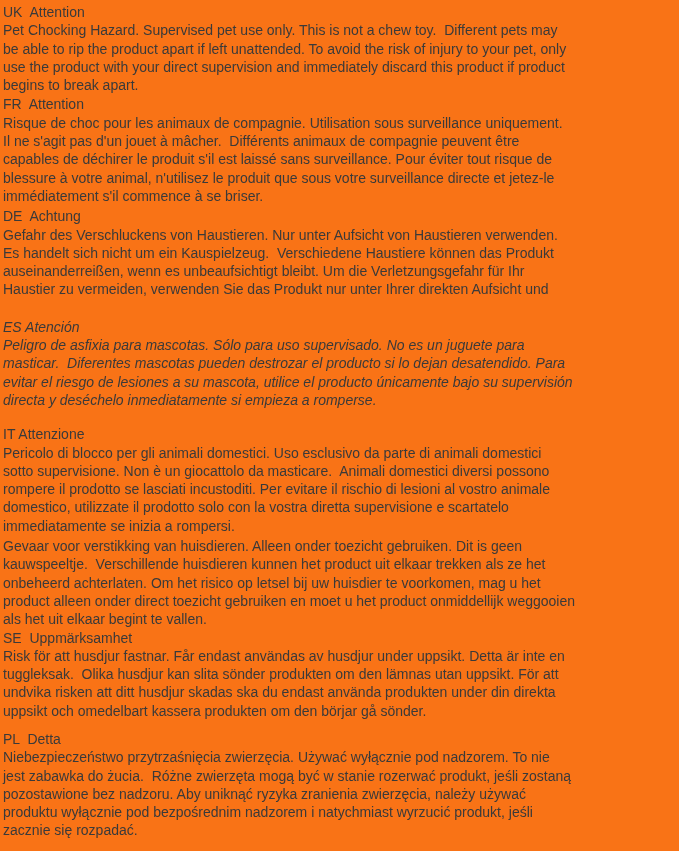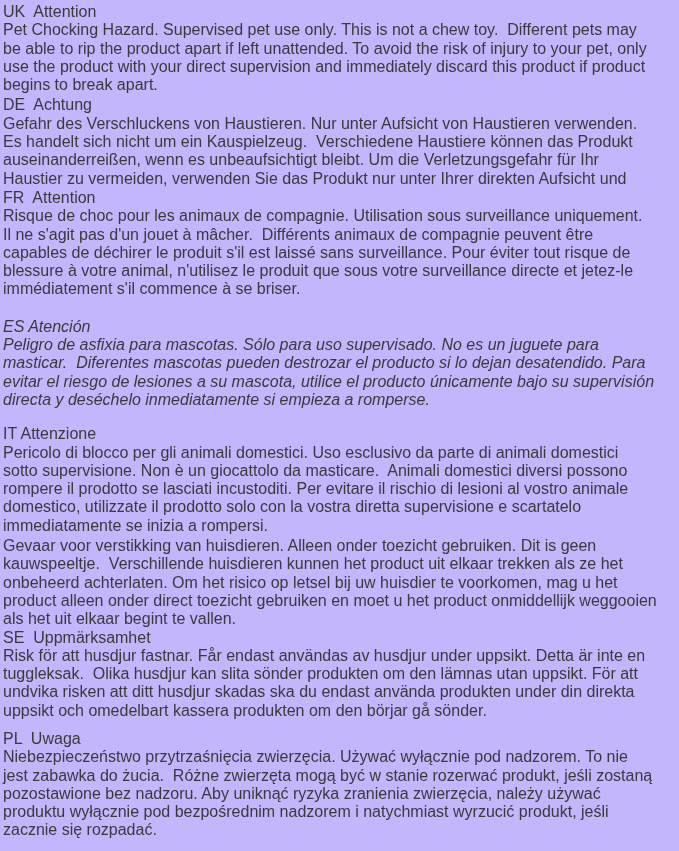--- a/index.html
+++ b/index.html
@@ -7,24 +7,24 @@
     margin: 0;
     padding: 0;
     background: #ffffff;
   }
   .page {
     width: 679px;
     height: 851px;
     padding: 3px 0 0 3px;
     overflow: hidden;
     font-family: "Liberation Sans", "DejaVu Sans", sans-serif;
-    font-size: 16px;
+    font-size: 14px;
     line-height: 18.3px;
     color: #3a3a3a;
-    background: #c4b5fd;
+    background: #f97316;
   }
   .warning-section { margin: 0; padding: 0; }
   .section-header,
   .section-body {
     white-space: pre; 
     margin: 0;
     padding: 0;
     font-weight: 400;
   }
   
@@ -42,35 +42,35 @@
 <div class="page">
 
   <section class="warning-section s-uk">
     <div class="section-header">UK  Attention</div>
     <div class="section-body">Pet Chocking Hazard. Supervised pet use only. This is not a chew toy.  Different pets may
 be able to rip the product apart if left unattended. To avoid the risk of injury to your pet, only
 use the product with your direct supervision and immediately discard this product if product
 begins to break apart.</div>
   </section>
 
-  <section class="warning-section s-de">
-    <div class="section-header">DE  Achtung</div>
-    <div class="section-body">Gefahr des Verschluckens von Haustieren. Nur unter Aufsicht von Haustieren verwenden.
-Es handelt sich nicht um ein Kauspielzeug.  Verschiedene Haustiere können das Produkt
-auseinanderreißen, wenn es unbeaufsichtigt bleibt. Um die Verletzungsgefahr für Ihr
-Haustier zu vermeiden, verwenden Sie das Produkt nur unter Ihrer direkten Aufsicht und</div>
-  </section>
-
   <section class="warning-section s-fr">
     <div class="section-header">FR  Attention</div>
     <div class="section-body">Risque de choc pour les animaux de compagnie. Utilisation sous surveillance uniquement.
 Il ne s'agit pas d'un jouet à mâcher.  Différents animaux de compagnie peuvent être
 capables de déchirer le produit s'il est laissé sans surveillance. Pour éviter tout risque de
 blessure à votre animal, n'utilisez le produit que sous votre surveillance directe et jetez-le
 immédiatement s'il commence à se briser.</div>
+  </section>
+
+  <section class="warning-section s-de">
+    <div class="section-header">DE  Achtung</div>
+    <div class="section-body">Gefahr des Verschluckens von Haustieren. Nur unter Aufsicht von Haustieren verwenden.
+Es handelt sich nicht um ein Kauspielzeug.  Verschiedene Haustiere können das Produkt
+auseinanderreißen, wenn es unbeaufsichtigt bleibt. Um die Verletzungsgefahr für Ihr
+Haustier zu vermeiden, verwenden Sie das Produkt nur unter Ihrer direkten Aufsicht und</div>
   </section>
 
   <section class="warning-section s-es">
     <div class="section-header">ES Atención</div>
     <div class="section-body">Peligro de asfixia para mascotas. Sólo para uso supervisado. No es un juguete para
 masticar.  Diferentes mascotas pueden destrozar el producto si lo dejan desatendido. Para
 evitar el riesgo de lesiones a su mascota, utilice el producto únicamente bajo su supervisión
 directa y deséchelo inmediatamente si empieza a romperse.</div>
   </section>
 
@@ -93,21 +93,21 @@
 
   <section class="warning-section s-se">
     <div class="section-header">SE  Uppmärksamhet</div>
     <div class="section-body">Risk för att husdjur fastnar. Får endast användas av husdjur under uppsikt. Detta är inte en
 tuggleksak.  Olika husdjur kan slita sönder produkten om den lämnas utan uppsikt. För att
 undvika risken att ditt husdjur skadas ska du endast använda produkten under din direkta
 uppsikt och omedelbart kassera produkten om den börjar gå sönder.</div>
   </section>
 
   <section class="warning-section s-pl">
-    <div class="section-header">PL  Uwaga</div>
+    <div class="section-header">PL  Detta</div>
     <div class="section-body">Niebezpieczeństwo przytrzaśnięcia zwierzęcia. Używać wyłącznie pod nadzorem. To nie
 jest zabawka do żucia.  Różne zwierzęta mogą być w stanie rozerwać produkt, jeśli zostaną
 pozostawione bez nadzoru. Aby uniknąć ryzyka zranienia zwierzęcia, należy używać
 produktu wyłącznie pod bezpośrednim nadzorem i natychmiast wyrzucić produkt, jeśli
 zacznie się rozpadać.</div>
   </section>
 
 </div>
 
 </body></html>

